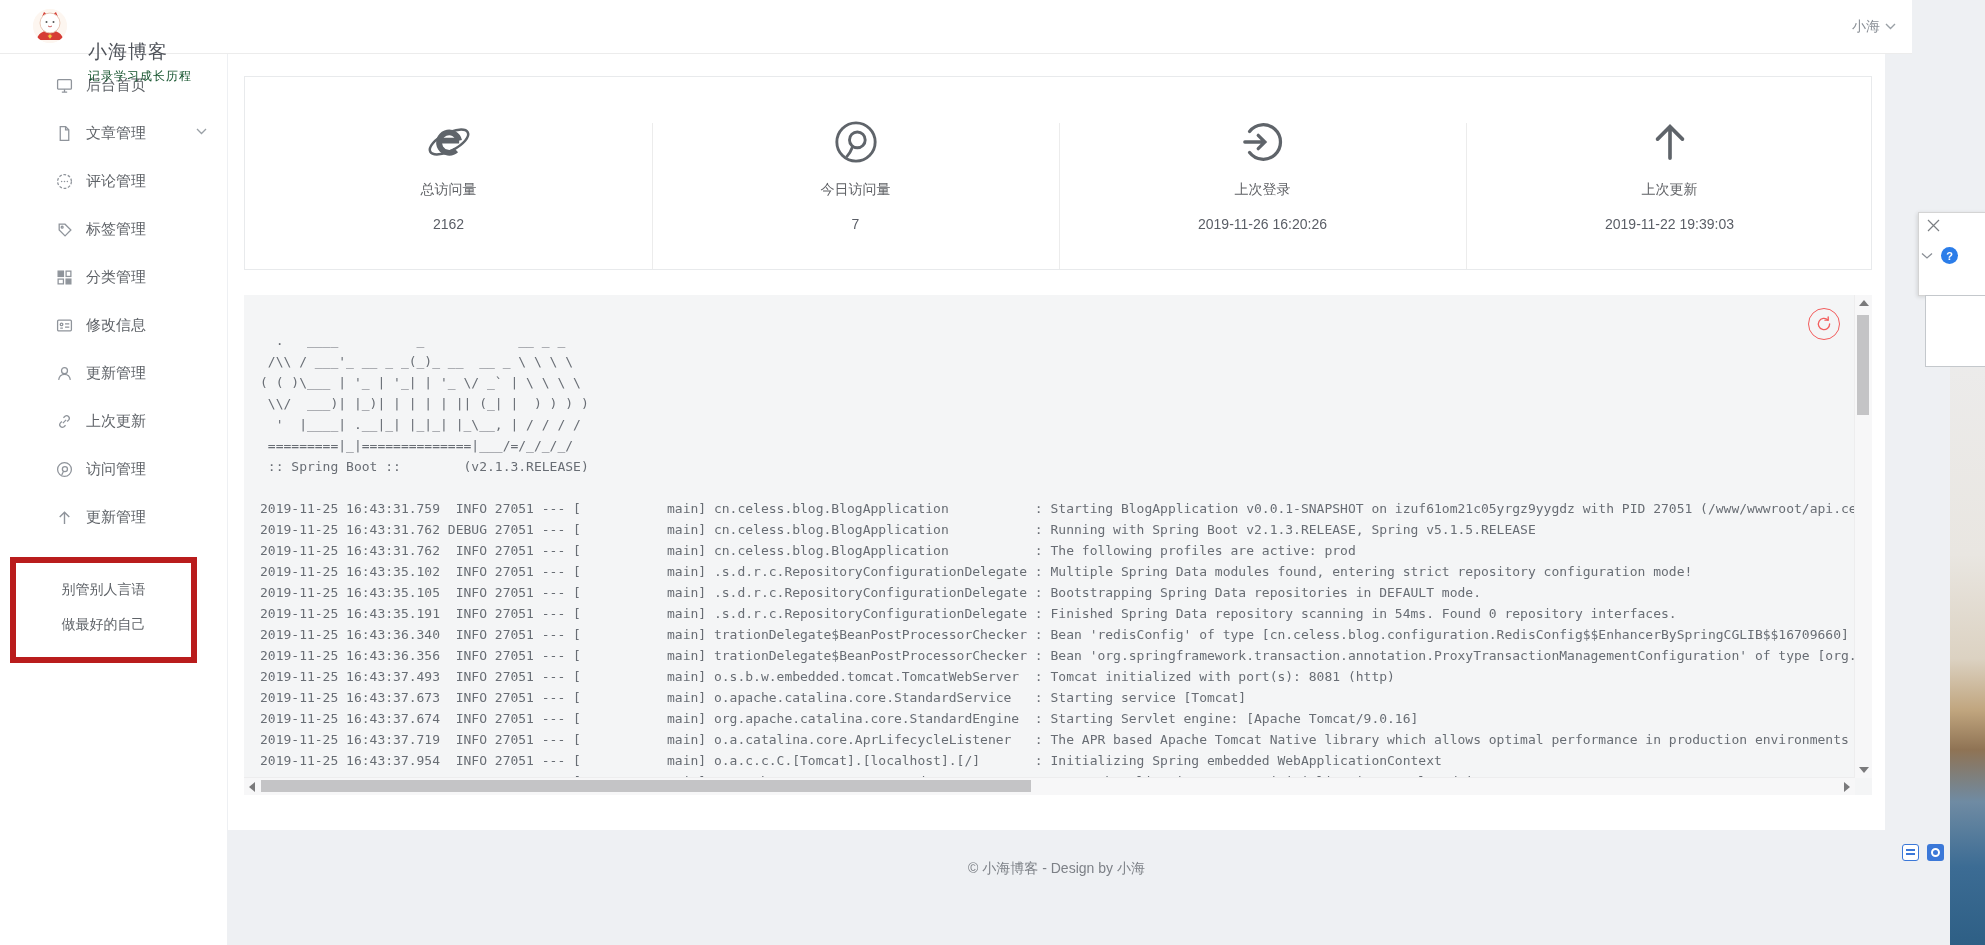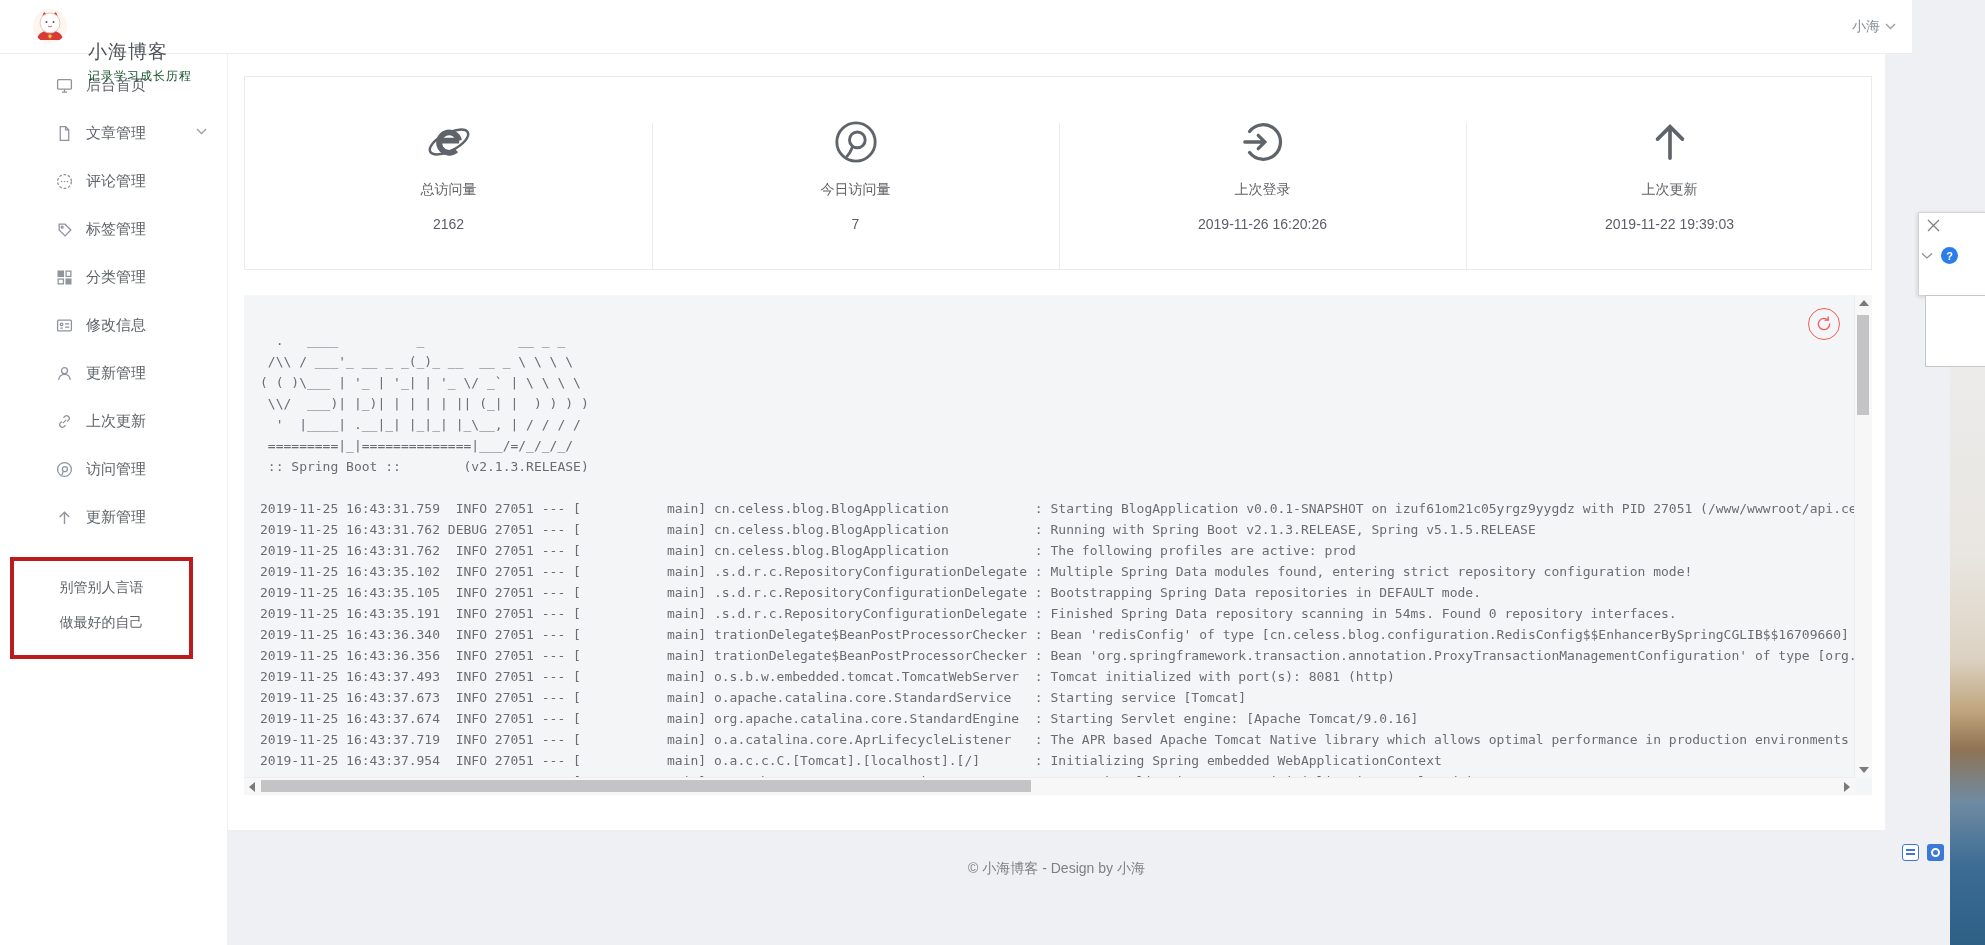--- a/index.html
+++ b/index.html
@@ -10,21 +10,21 @@
   .brand{position:absolute;left:88px;top:7px;}
   .brand .title{font-size:19px;font-weight:normal;color:#4f535a;letter-spacing:1px;margin-top:32px;}
   .brand .subtitle{font-size:12px;color:#14532d;margin-top:3px;letter-spacing:1px;}
   .usermenu{position:absolute;left:1852px;top:0;height:53px;display:flex;align-items:center;gap:5px;color:#8a8f96;font-size:14px;cursor:pointer;}
   
   .sidebar{position:absolute;left:0;top:53px;bottom:0;width:199px;background:#fff;z-index:4;padding-left:28px;}
   .menu{padding-top:8px;}
   .menu-item{position:relative;height:48px;display:flex;align-items:center;padding-left:28px;color:#5f6368;font-size:15px;cursor:pointer;}
   .menu-item .mi{width:17px;height:17px;margin-right:13px;flex:0 0 auto;}
   .menu-item .sub-arrow{position:absolute;left:168px;top:19px;}
-  .quote-box{position:absolute;left:10px;top:504px;width:175px;height:94px;border:4px solid #b91c1c;text-align:center;color:#5f6368;font-size:14px;}
+  .quote-box{position:absolute;left:10px;top:504px;width:175px;height:94px;border:6px solid #b91c1c;text-align:center;color:#5f6368;font-size:14px;}
   .quote-box div{margin-top:17px;line-height:18px;}
   
   .panel{position:absolute;left:228px;top:53px;width:1657px;height:777px;background:#fff;}
   .stats-card{position:absolute;left:16px;top:23px;width:1626px;height:192px;background:#fff;border:1px solid #e8eaec;}
   .stat-col{position:absolute;top:0;bottom:0;width:407px;display:flex;flex-direction:column;align-items:center;}
   .stat-col .s-icon{margin-top:42px;width:46px;height:46px;}
   .stat-col .s-label{margin-top:16px;font-size:14px;color:#606266;}
   .stat-col .s-value{margin-top:17px;font-size:14px;color:#5a5e66;}
   .stat-div{position:absolute;top:46px;bottom:0;width:1px;background:#ececec;}
   

